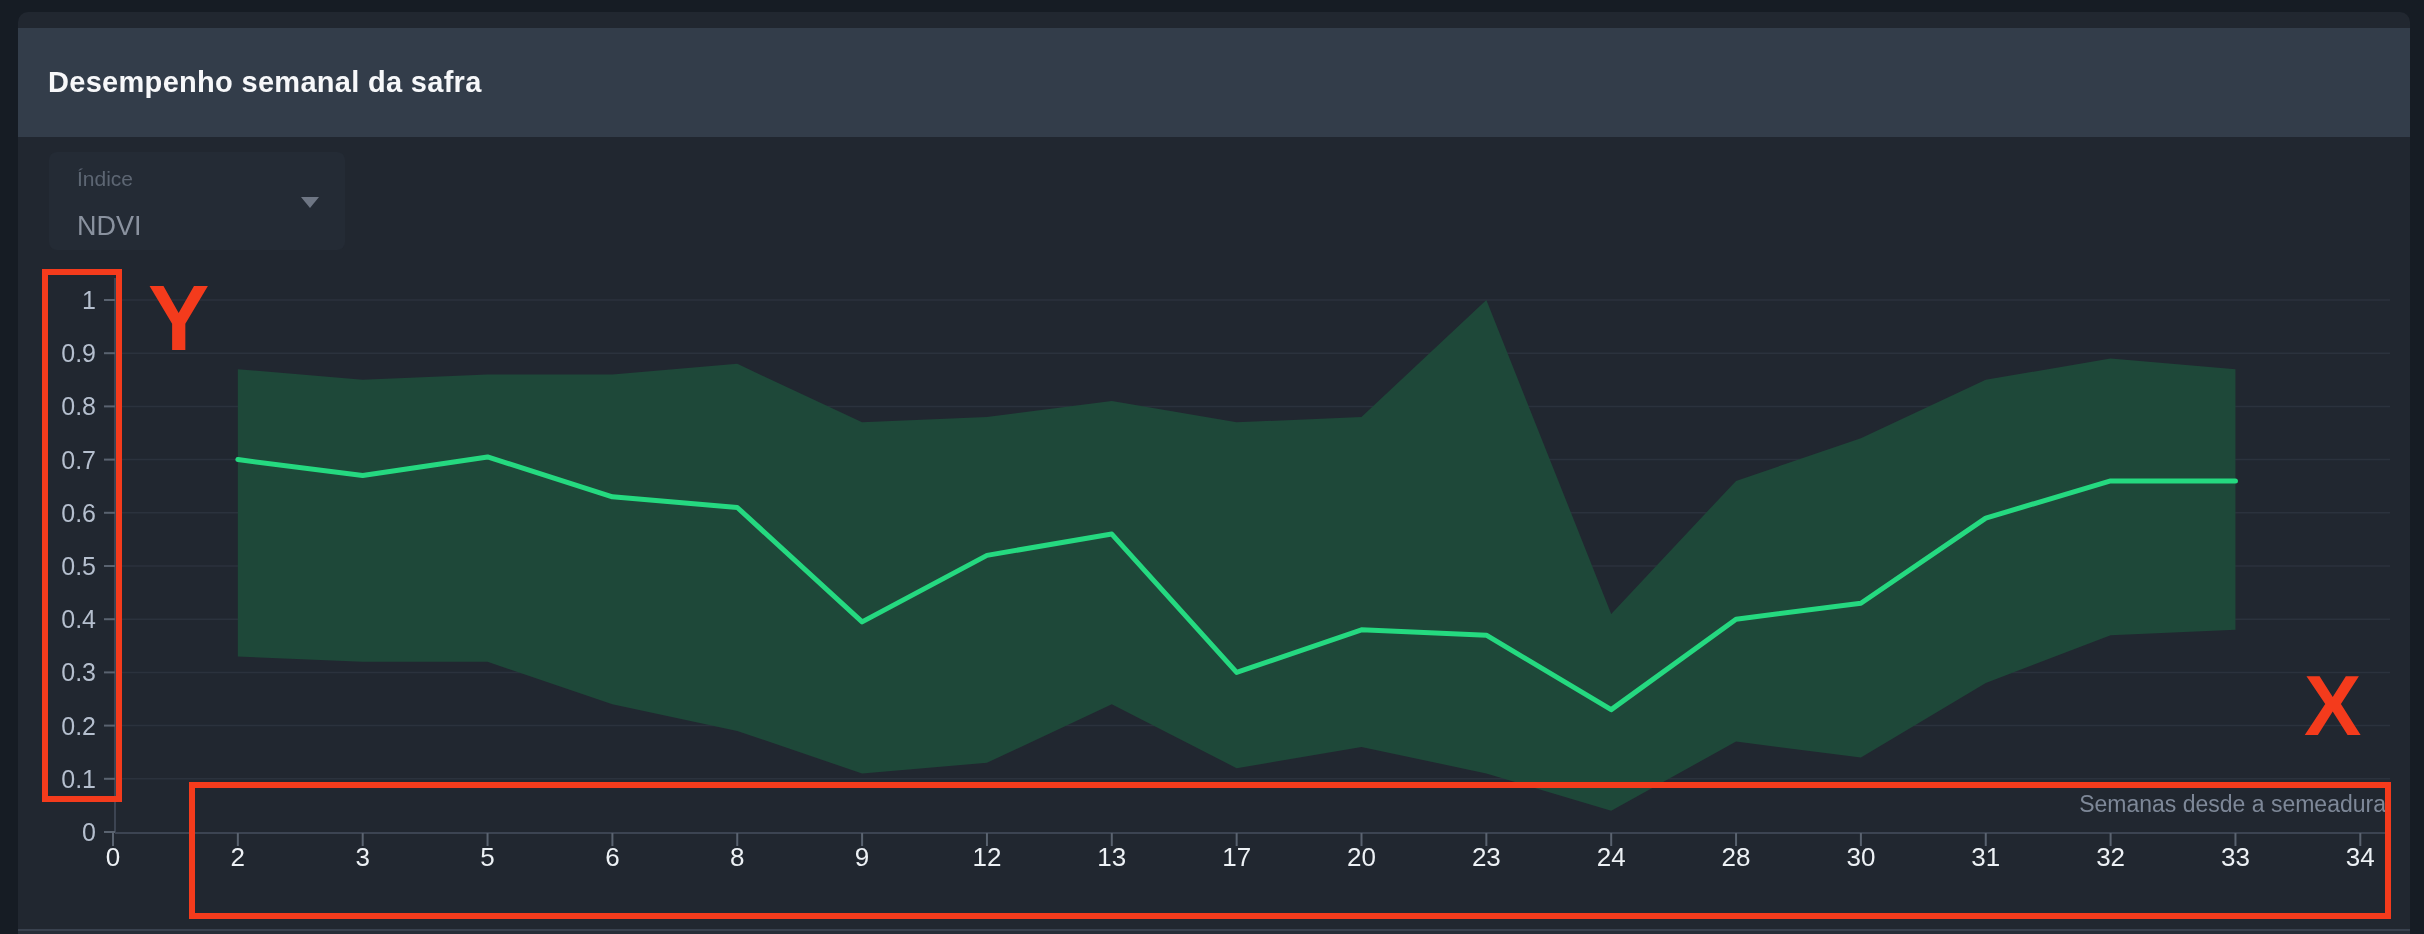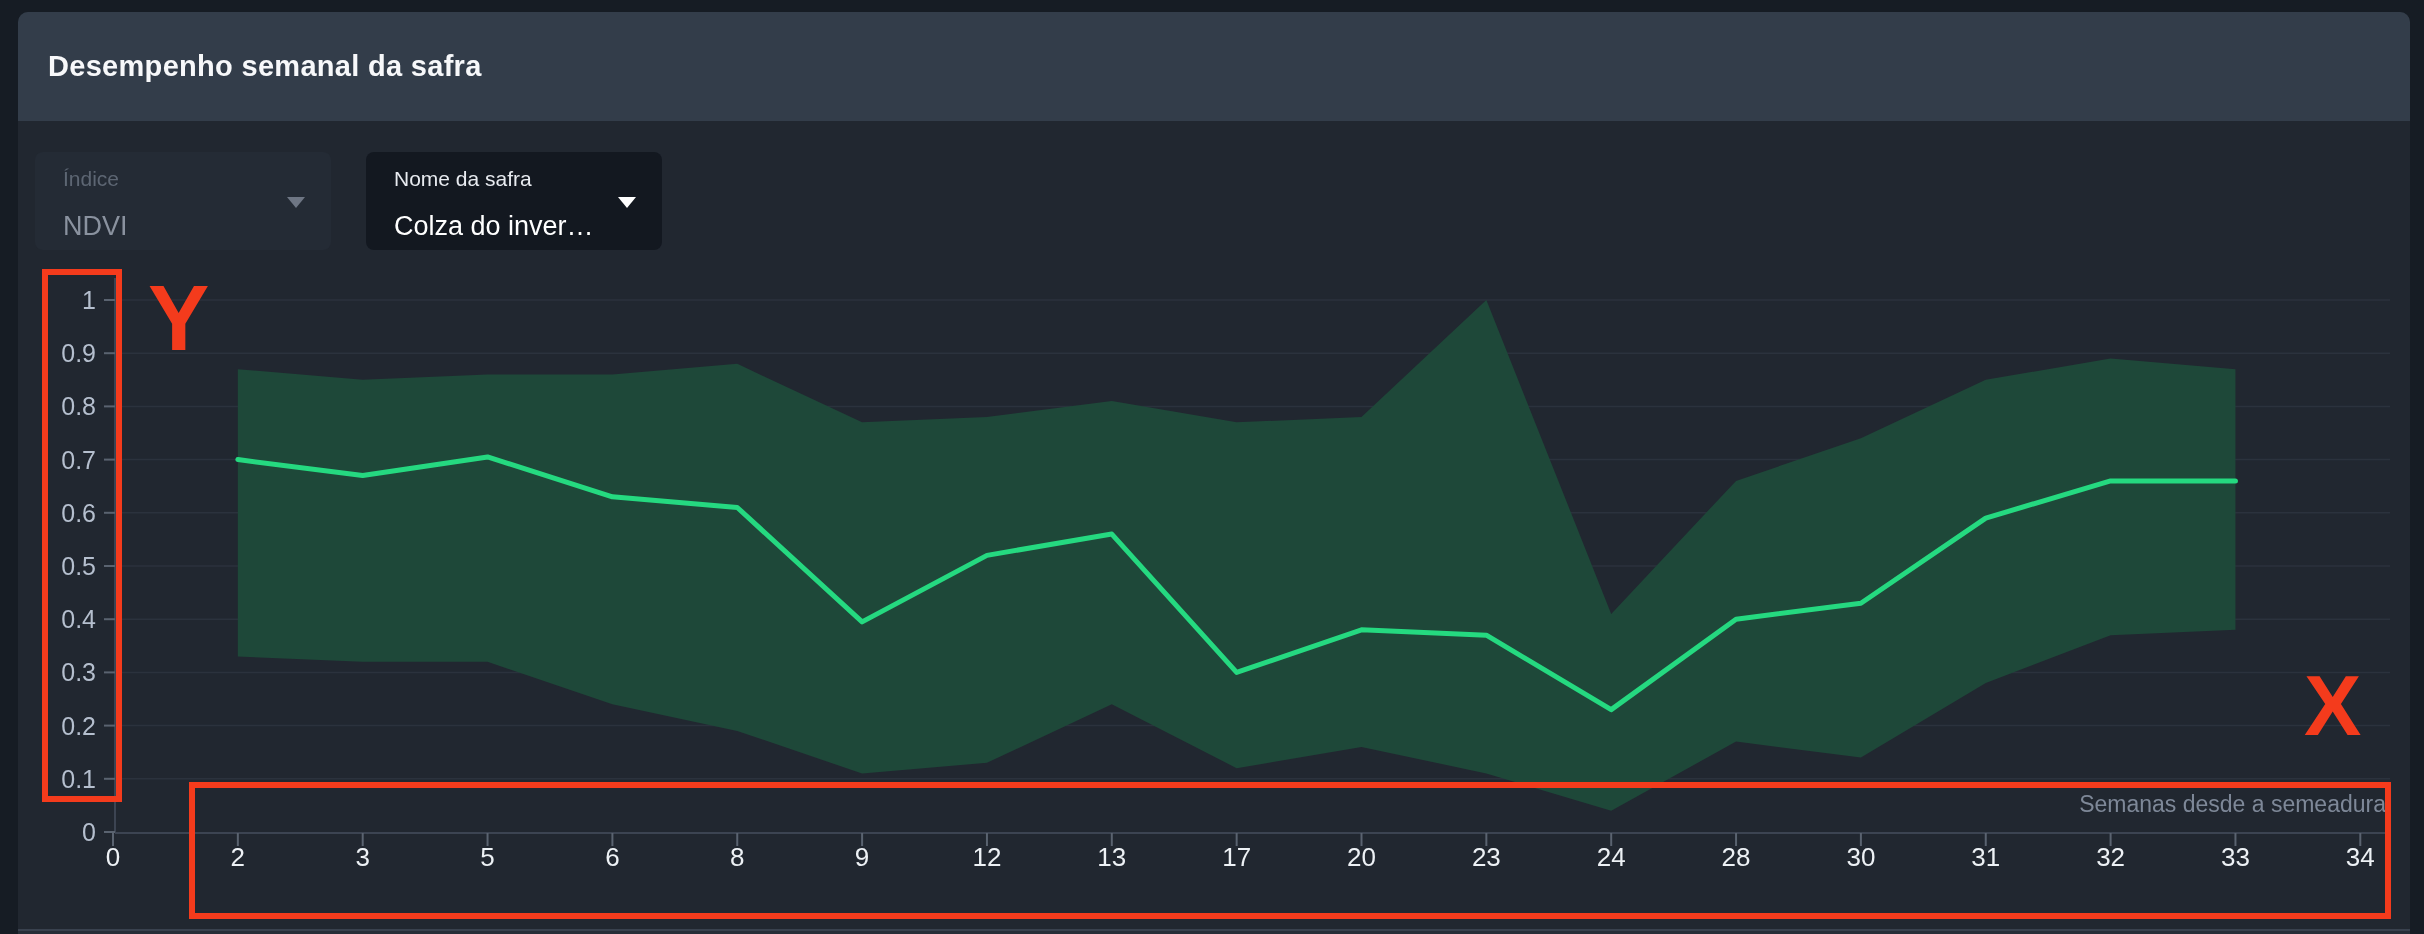--- a/index.html
+++ b/index.html
@@ -5,31 +5,31 @@
   html,body{margin:0;padding:0;background:#10151c;}
   .stage{
     position:relative;width:2424px;height:934px;overflow:hidden;
     background:#161c24;font-family:"Liberation Sans", sans-serif;
   }
   .card{
     position:absolute;left:18px;top:12px;width:2392px;height:917px;
     background:#212730;border-radius:10px 10px 0 0;overflow:hidden;
   }
   .card-header{
-    position:absolute;left:0;top:0;width:100%;height:109px;
+    position:absolute;left:0;top:16px;width:100%;height:109px;
     background:#333d4a;display:flex;align-items:center;
   }
   .card-title{
     margin-left:30px;font-size:29px;font-weight:600;color:#f7f8fa;letter-spacing:0.3px;
   }
   .dropdown{
     position:absolute;top:140px;height:98px;width:296px;border-radius:8px;
     box-sizing:border-box;padding:14px 24px 0 28px;cursor:pointer;
   }
-  .dd-index{left:17px;background:#242b35;}
+  .dd-index{left:31px;background:#242b35;}
   .dd-crop{left:348px;background:#131820;}
   .dd-label{font-size:21px;line-height:26px;}
   .dd-value{font-size:27px;line-height:36px;margin-top:16px;white-space:nowrap;}
   .dd-index .dd-label{color:#5d6673;}
   .dd-index .dd-value{color:#8a929f;}
   .dd-crop .dd-label{color:#e8ebf0;}
   .dd-crop .dd-value{color:#ffffff;}
   .caret{
     position:absolute;right:26px;top:45px;width:0;height:0;
     border-left:9px solid transparent;border-right:9px solid transparent;
@@ -57,25 +57,20 @@
     <div class="card-header">
       <div class="card-title">Desempenho semanal da safra</div>
     </div>
 
     <div class="dropdown dd-index">
       <div class="dd-label">Índice</div>
       <div class="dd-value">NDVI</div>
       <div class="caret"></div>
     </div>
 
-    <div class="dropdown dd-crop">
-      <div class="dd-label">Nome da safra</div>
-      <div class="dd-value">Colza do inver…</div>
-      <div class="caret"></div>
-    </div>
   </div>
 
   <svg id="chart" class="chart-svg" width="2424" height="934" viewBox="0 0 2424 934">
       <line x1="115" y1="778.8" x2="2390" y2="778.8" stroke="#2b323d" stroke-width="1.5"></line>
       <line x1="115" y1="725.6" x2="2390" y2="725.6" stroke="#2b323d" stroke-width="1.5"></line>
       <line x1="115" y1="672.4" x2="2390" y2="672.4" stroke="#2b323d" stroke-width="1.5"></line>
       <line x1="115" y1="619.2" x2="2390" y2="619.2" stroke="#2b323d" stroke-width="1.5"></line>
       <line x1="115" y1="566" x2="2390" y2="566" stroke="#2b323d" stroke-width="1.5"></line>
       <line x1="115" y1="512.8" x2="2390" y2="512.8" stroke="#2b323d" stroke-width="1.5"></line>
       <line x1="115" y1="459.6" x2="2390" y2="459.6" stroke="#2b323d" stroke-width="1.5"></line>

